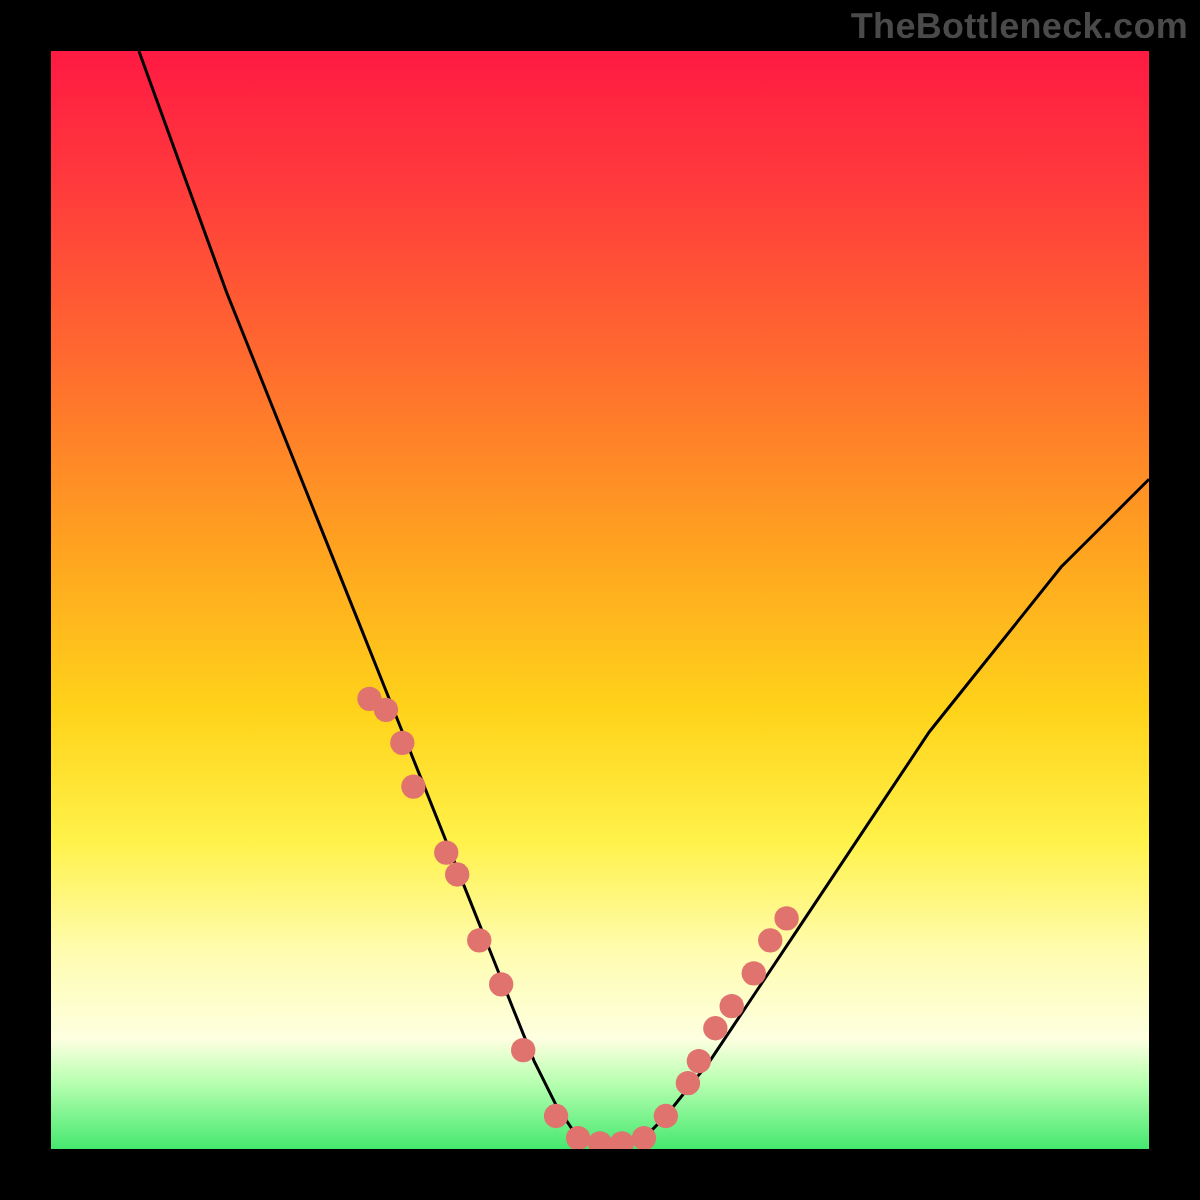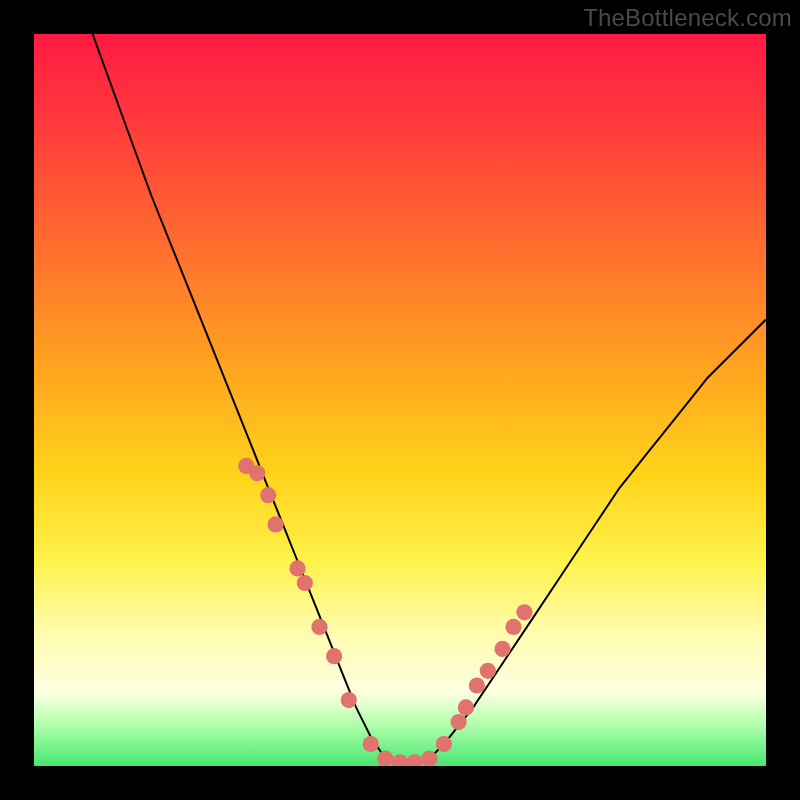--- a/index.html
+++ b/index.html
@@ -15,21 +15,21 @@
     position: relative;
     width: 800px;
     height: 800px;
   }
   .watermark {
     position: absolute;
     top: 4px;
     right: 8px;
     color: #4a4a4a;
     font-size: 24px;
-    font-weight: 400;
+    font-weight: 700;
     letter-spacing: 0.2px;
     z-index: 5;
   }
   .plot-frame {
     position: absolute;
     left: 34px;
     top: 34px;
     width: 732px;
     height: 732px;
     background: #000;

